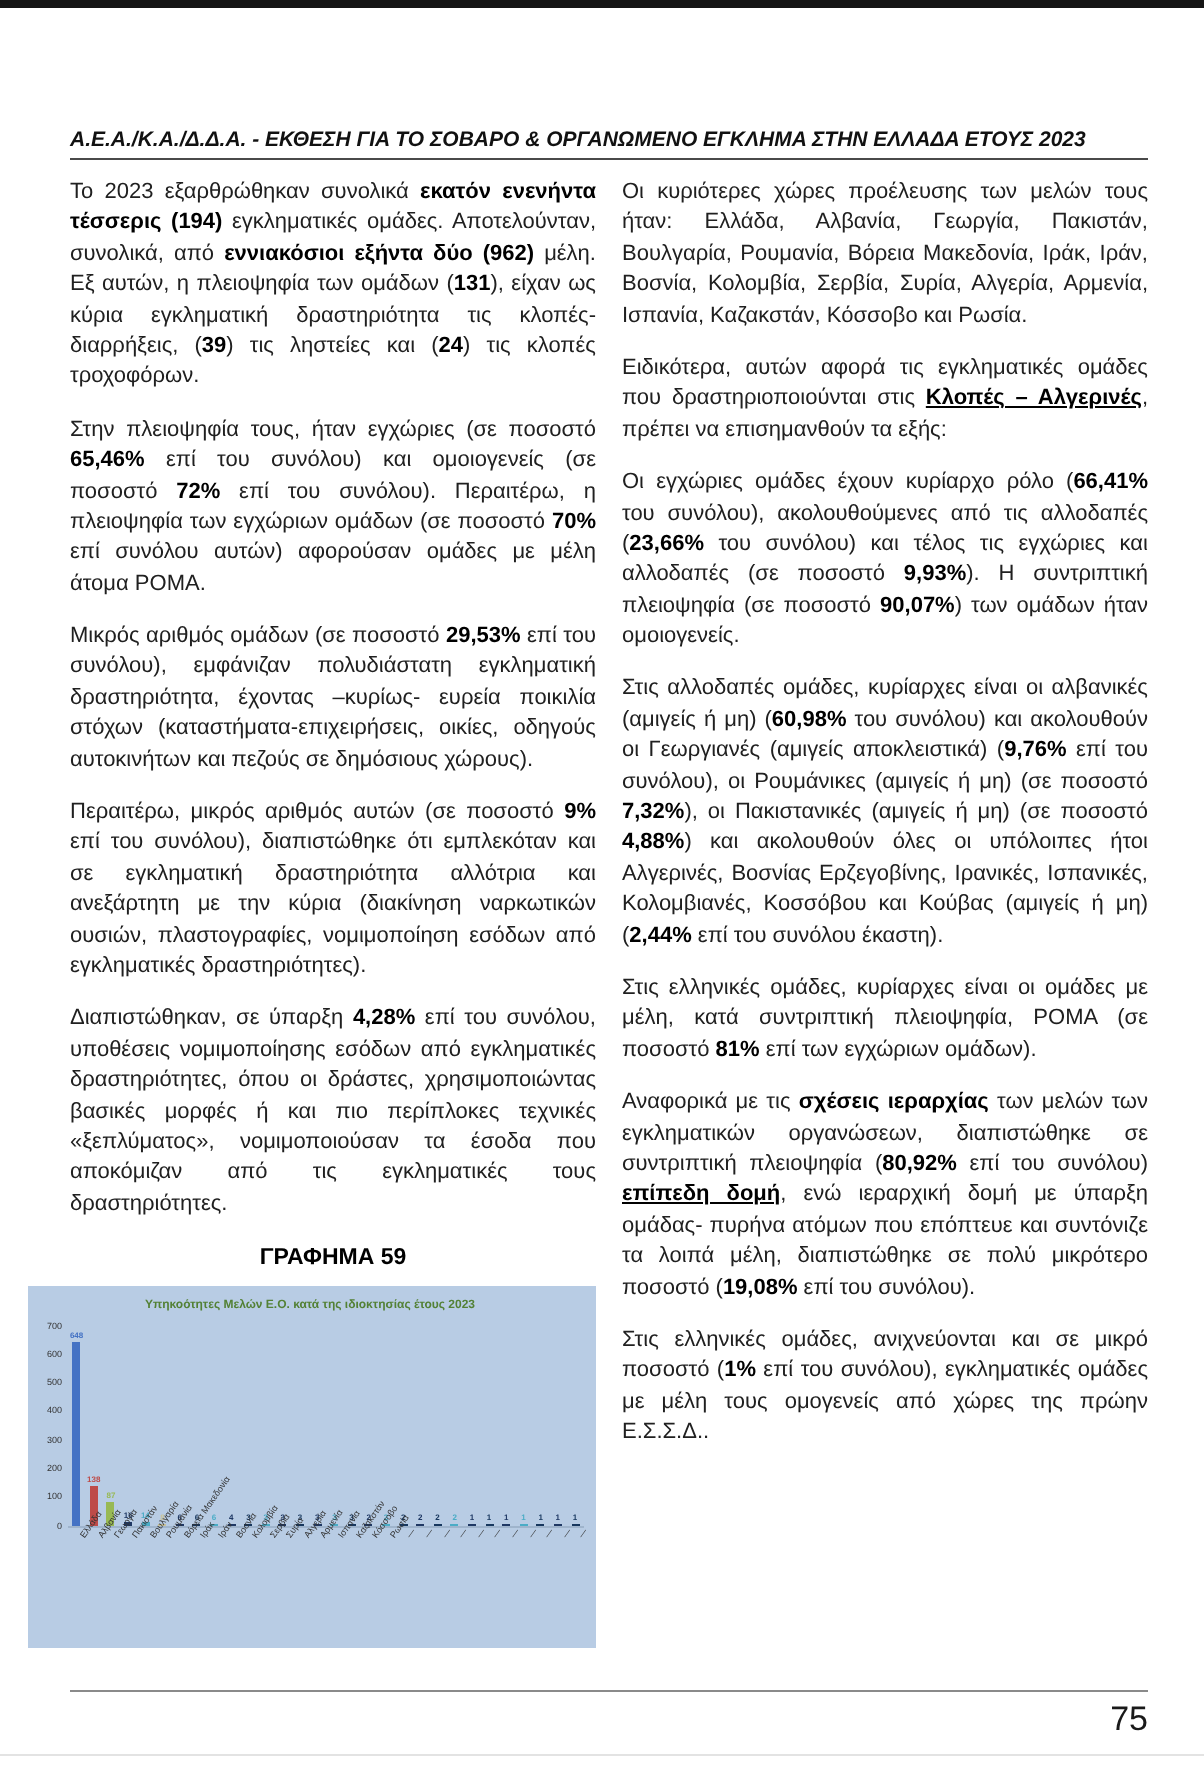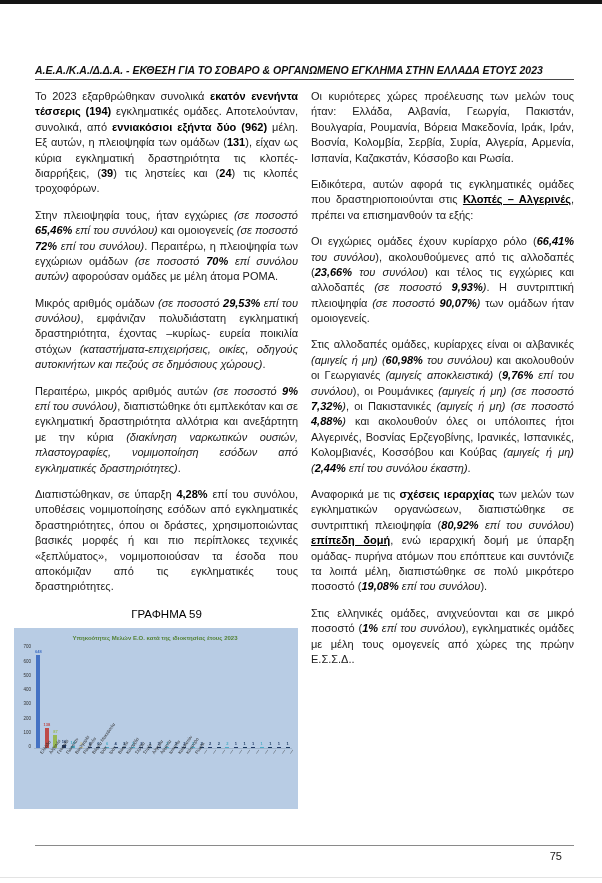--- a/index.html
+++ b/index.html
@@ -7,45 +7,45 @@
         font-family:"Liberation Sans",sans-serif;color:#202020;border-bottom:1px solid #e8e8e8;}
   .top-edge{position:absolute;left:0;top:0;width:100%;height:4px;background:#151515;}
   .bottom-rule{position:absolute;left:0;right:0;top:877px;border-top:1px solid #e3e3e3;}
   .content{position:absolute;left:35px;right:28px;top:28px;margin-top:36px;}
   .doc-header{font-size:10.5px;font-weight:bold;font-style:italic;color:#111;
               border-bottom:1.5px solid #4a4a4a;padding-bottom:3px;white-space:nowrap;}
   .cols{display:flex;gap:13px;margin-top:9px;}
   .col{flex:1 1 0;min-width:0;}
   .para{font-size:11px;line-height:1.4;text-align:justify;margin:0 0 11px 0;}
   .para .b{font-weight:bold;color:#000;}
-  .para .i{font-style:italic;}
+  .para .i{}
   .para .u{text-decoration:underline;}
   .section-heading{font-size:12.5px;font-weight:bold;color:#000;margin:22px 0 12px 0;
                    padding-left:44px;text-indent:-44px;line-height:1.35;}
-  .figure-caption{font-size:11.5px;font-weight:normal;color:#000;text-align:center;margin:13px 0 8px 0;}
+  .figure-caption{font-size:11.5px;font-weight:bold;color:#000;text-align:center;margin:13px 0 8px 0;}
   
   .chart-box{margin-left:-21px;width:calc(100% + 21px);height:181px;background:#B8CCE4;
              box-sizing:border-box;padding:4px 6px 2px 4px;}
   .chart-title{font-size:6px;font-weight:bold;text-align:center;padding:3px 0 7px 0;}
   .chart-area{display:flex;}
   .y-gutter{width:16px;position:relative;height:100px;flex:0 0 16px;}
   .ytick{position:absolute;right:3px;font-size:4.5px;line-height:1;color:#333;transform:translateY(50%);}
   .plot-col{flex:1;min-width:0;}
   .bars-row{display:flex;align-items:flex-end;height:100px;border-bottom:1px solid #9fb4cc;}
   .bslot{flex:1 1 0;min-width:0;display:flex;flex-direction:column;align-items:center;justify-content:flex-end;}
   .bval{font-size:4px;line-height:1;margin-bottom:1px;font-weight:bold;}
   .bbar{width:4px;}
   .labels-row{display:flex;height:58px;}
   .xlab{flex:1 1 0;min-width:0;position:relative;}
   .xlab span{position:absolute;top:3px;left:60%;transform:rotate(-55deg);transform-origin:top right;
              font-size:4.5px;white-space:nowrap;color:#333;right:40%;text-align:right;}
   
   .footer{position:absolute;left:35px;right:28px;top:845px;border-top:1px solid #8a8a8a;padding-top:4px;}
   .footer-label{display:block;text-align:center;font-size:10.5px;font-weight:bold;}
-  .page-number{position:absolute;right:12px;top:4px;font-size:11px;color:#1a1a1a;}
+  .page-number{position:absolute;right:0;top:4px;font-size:17px;color:#1a1a1a;}
 </style>
 </head>
 <body>
 
 <div class="page">
   <div class="top-edge"></div>
 
   <div class="content">
     <div class="doc-header">Α.Ε.Α./Κ.Α./Δ.Δ.Α. - ΕΚΘΕΣΗ ΓΙΑ ΤΟ ΣΟΒΑΡΟ &amp; ΟΡΓΑΝΩΜΕΝΟ ΕΓΚΛΗΜΑ ΣΤΗΝ ΕΛΛΑΔΑ ΕΤΟΥΣ 2023</div>
 
@@ -294,20 +294,21 @@
       </div>
 
       <div class="col">
         <div>
             <p class="para"><span>Οι κυριότερες χώρες προέλευσης των μελών τους ήταν: Ελλάδα, Αλβανία, Γεωργία, Πακιστάν, Βουλγαρία, Ρουμανία, Βόρεια Μακεδονία, Ιράκ, Ιράν, Βοσνία, Κολομβία, Σερβία, Συρία, Αλγερία, Αρμενία, Ισπανία, Καζακστάν, Κόσσοβο και Ρωσία.</span></p>
           </div>
         <div>
             <p class="para"><span>Ειδικότερα, αυτών αφορά τις εγκληματικές ομάδες που δραστηριοποιούνται στις </span><span class="b u">Κλοπές – Αλγερινές</span><span>, πρέπει να επισημανθούν τα εξής:</span></p>
             <p class="para"><span>Οι εγχώριες ομάδες έχουν κυρίαρχο ρόλο (</span><span class="b i">66,41%</span><span class="i"> του συνόλου</span><span>), ακολουθούμενες από τις αλλοδαπές (</span><span class="b i">23,66%</span><span class="i"> του συνόλου</span><span>) και τέλος τις εγχώριες και αλλοδαπές </span><span class="i">(σε ποσοστό </span><span class="b i">9,93%</span><span class="i">)</span><span>. Η συντριπτική πλειοψηφία </span><span class="i">(σε ποσοστό </span><span class="b i">90,07%</span><span class="i">)</span><span> των ομάδων ήταν ομοιογενείς.</span></p>
             <p class="para"><span>Στις αλλοδαπές ομάδες, κυρίαρχες είναι οι αλβανικές </span><span class="i">(αμιγείς ή μη) (</span><span class="b i">60,98%</span><span class="i"> του συνόλου)</span><span> και ακολουθούν οι Γεωργιανές </span><span class="i">(αμιγείς αποκλειστικά)</span><span> (</span><span class="b i">9,76%</span><span class="i"> επί του συνόλου</span><span>), οι Ρουμάνικες </span><span class="i">(αμιγείς ή μη) (σε ποσοστό </span><span class="b i">7,32%</span><span class="i">)</span><span>, οι Πακιστανικές </span><span class="i">(αμιγείς ή μη) (σε ποσοστό </span><span class="b i">4,88%</span><span class="i">)</span><span> και ακολουθούν όλες οι υπόλοιπες ήτοι Αλγερινές, Βοσνίας Ερζεγοβίνης, Ιρανικές, Ισπανικές, Κολομβιανές, Κοσσόβου και Κούβας </span><span class="i">(αμιγείς ή μη) (</span><span class="b i">2,44%</span><span class="i"> επί του συνόλου έκαστη)</span><span>.</span></p>
+            <p class="para"><span>Στις ελληνικές ομάδες, κυρίαρχες είναι οι ομάδες με μέλη, κατά συντριπτική πλειοψηφία, ΡΟΜΑ </span><span class="i">(σε ποσοστό </span><span class="b i">81%</span><span class="i"> επί των εγχώριων ομάδων)</span><span>.</span></p>
             <p class="para"><span>Αναφορικά με τις </span><span class="b">σχέσεις ιεραρχίας</span><span> των μελών των εγκληματικών οργανώσεων, διαπιστώθηκε σε συντριπτική πλειοψηφία (</span><span class="b i">80,92%</span><span class="i"> επί του συνόλου</span><span>) </span><span class="b u">επίπεδη δομή</span><span>, ενώ ιεραρχική δομή με ύπαρξη ομάδας- πυρήνα ατόμων που επόπτευε και συντόνιζε τα λοιπά μέλη, διαπιστώθηκε σε πολύ μικρότερο ποσοστό (</span><span class="b i">19,08%</span><span class="i"> επί του συνόλου</span><span>).</span></p>
             <p class="para"><span>Στις ελληνικές ομάδες, ανιχνεύονται και σε μικρό ποσοστό (</span><span class="b i">1%</span><span class="i"> επί του συνόλου</span><span>), εγκληματικές ομάδες με μέλη τους ομογενείς από χώρες της πρώην Ε.Σ.Σ.Δ..</span></p>
           </div>
       </div>
     </div>
   </div>
 
   <div class="footer">
     <span class="page-number">75</span>
   </div>

